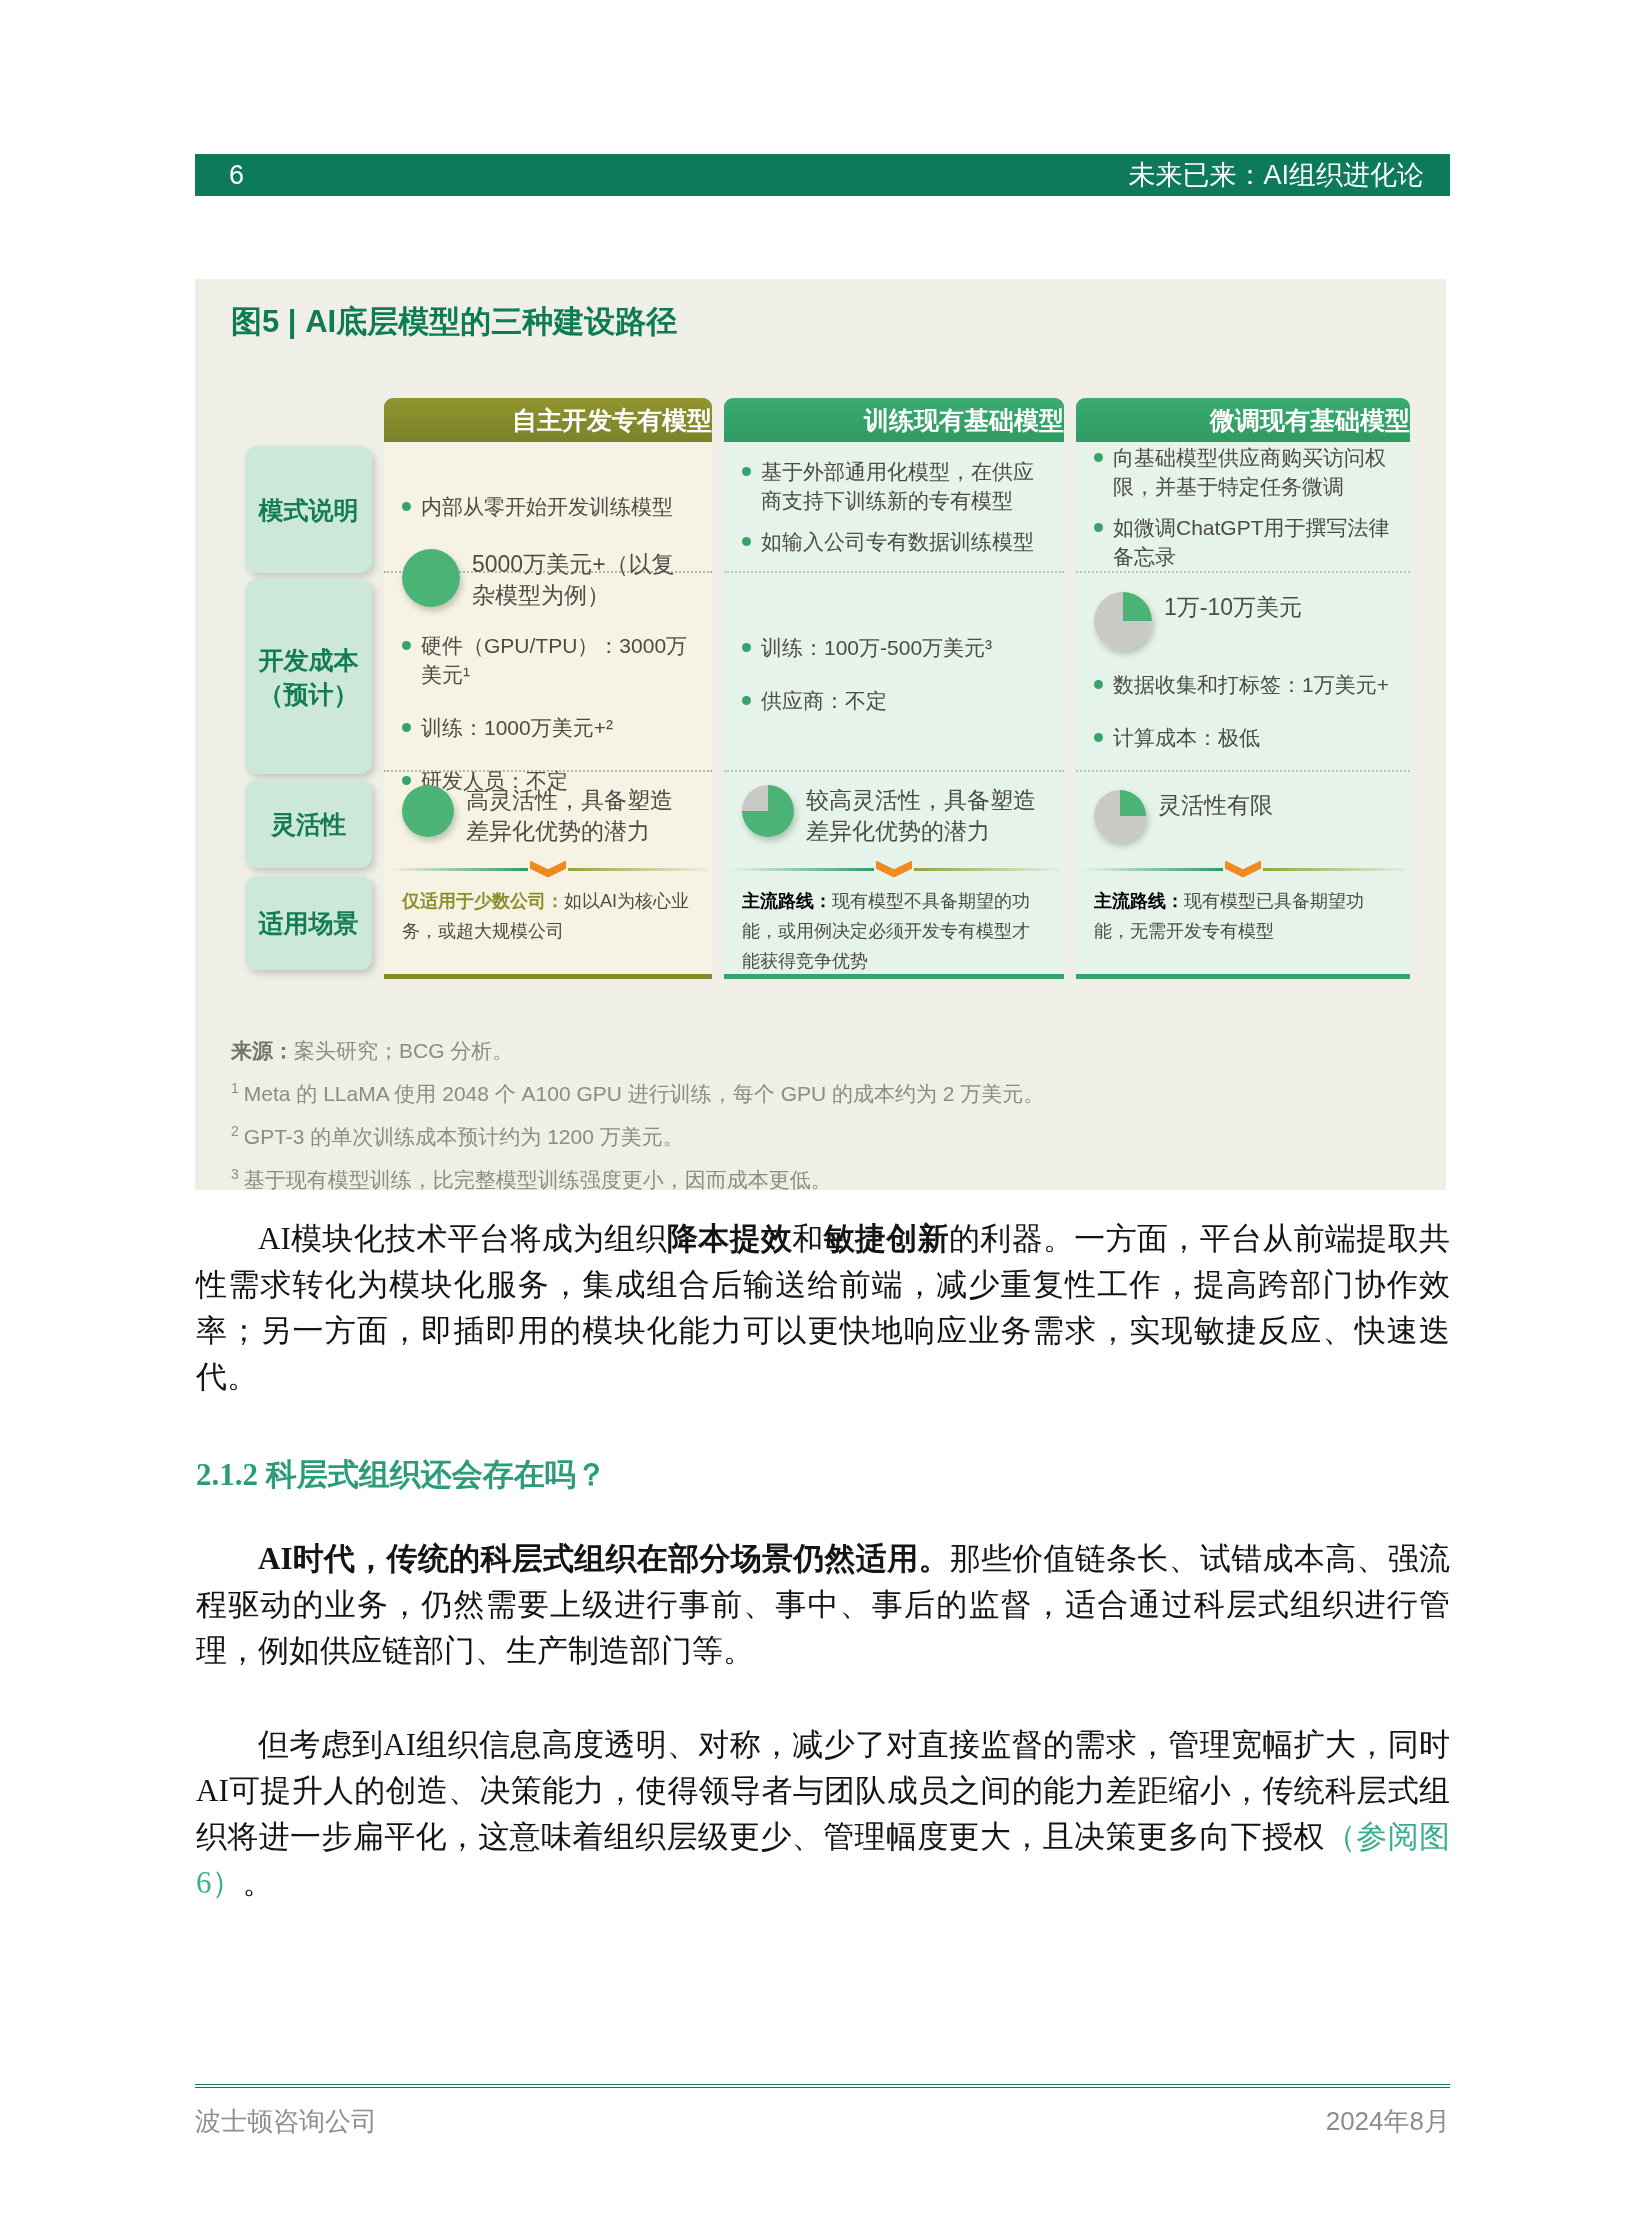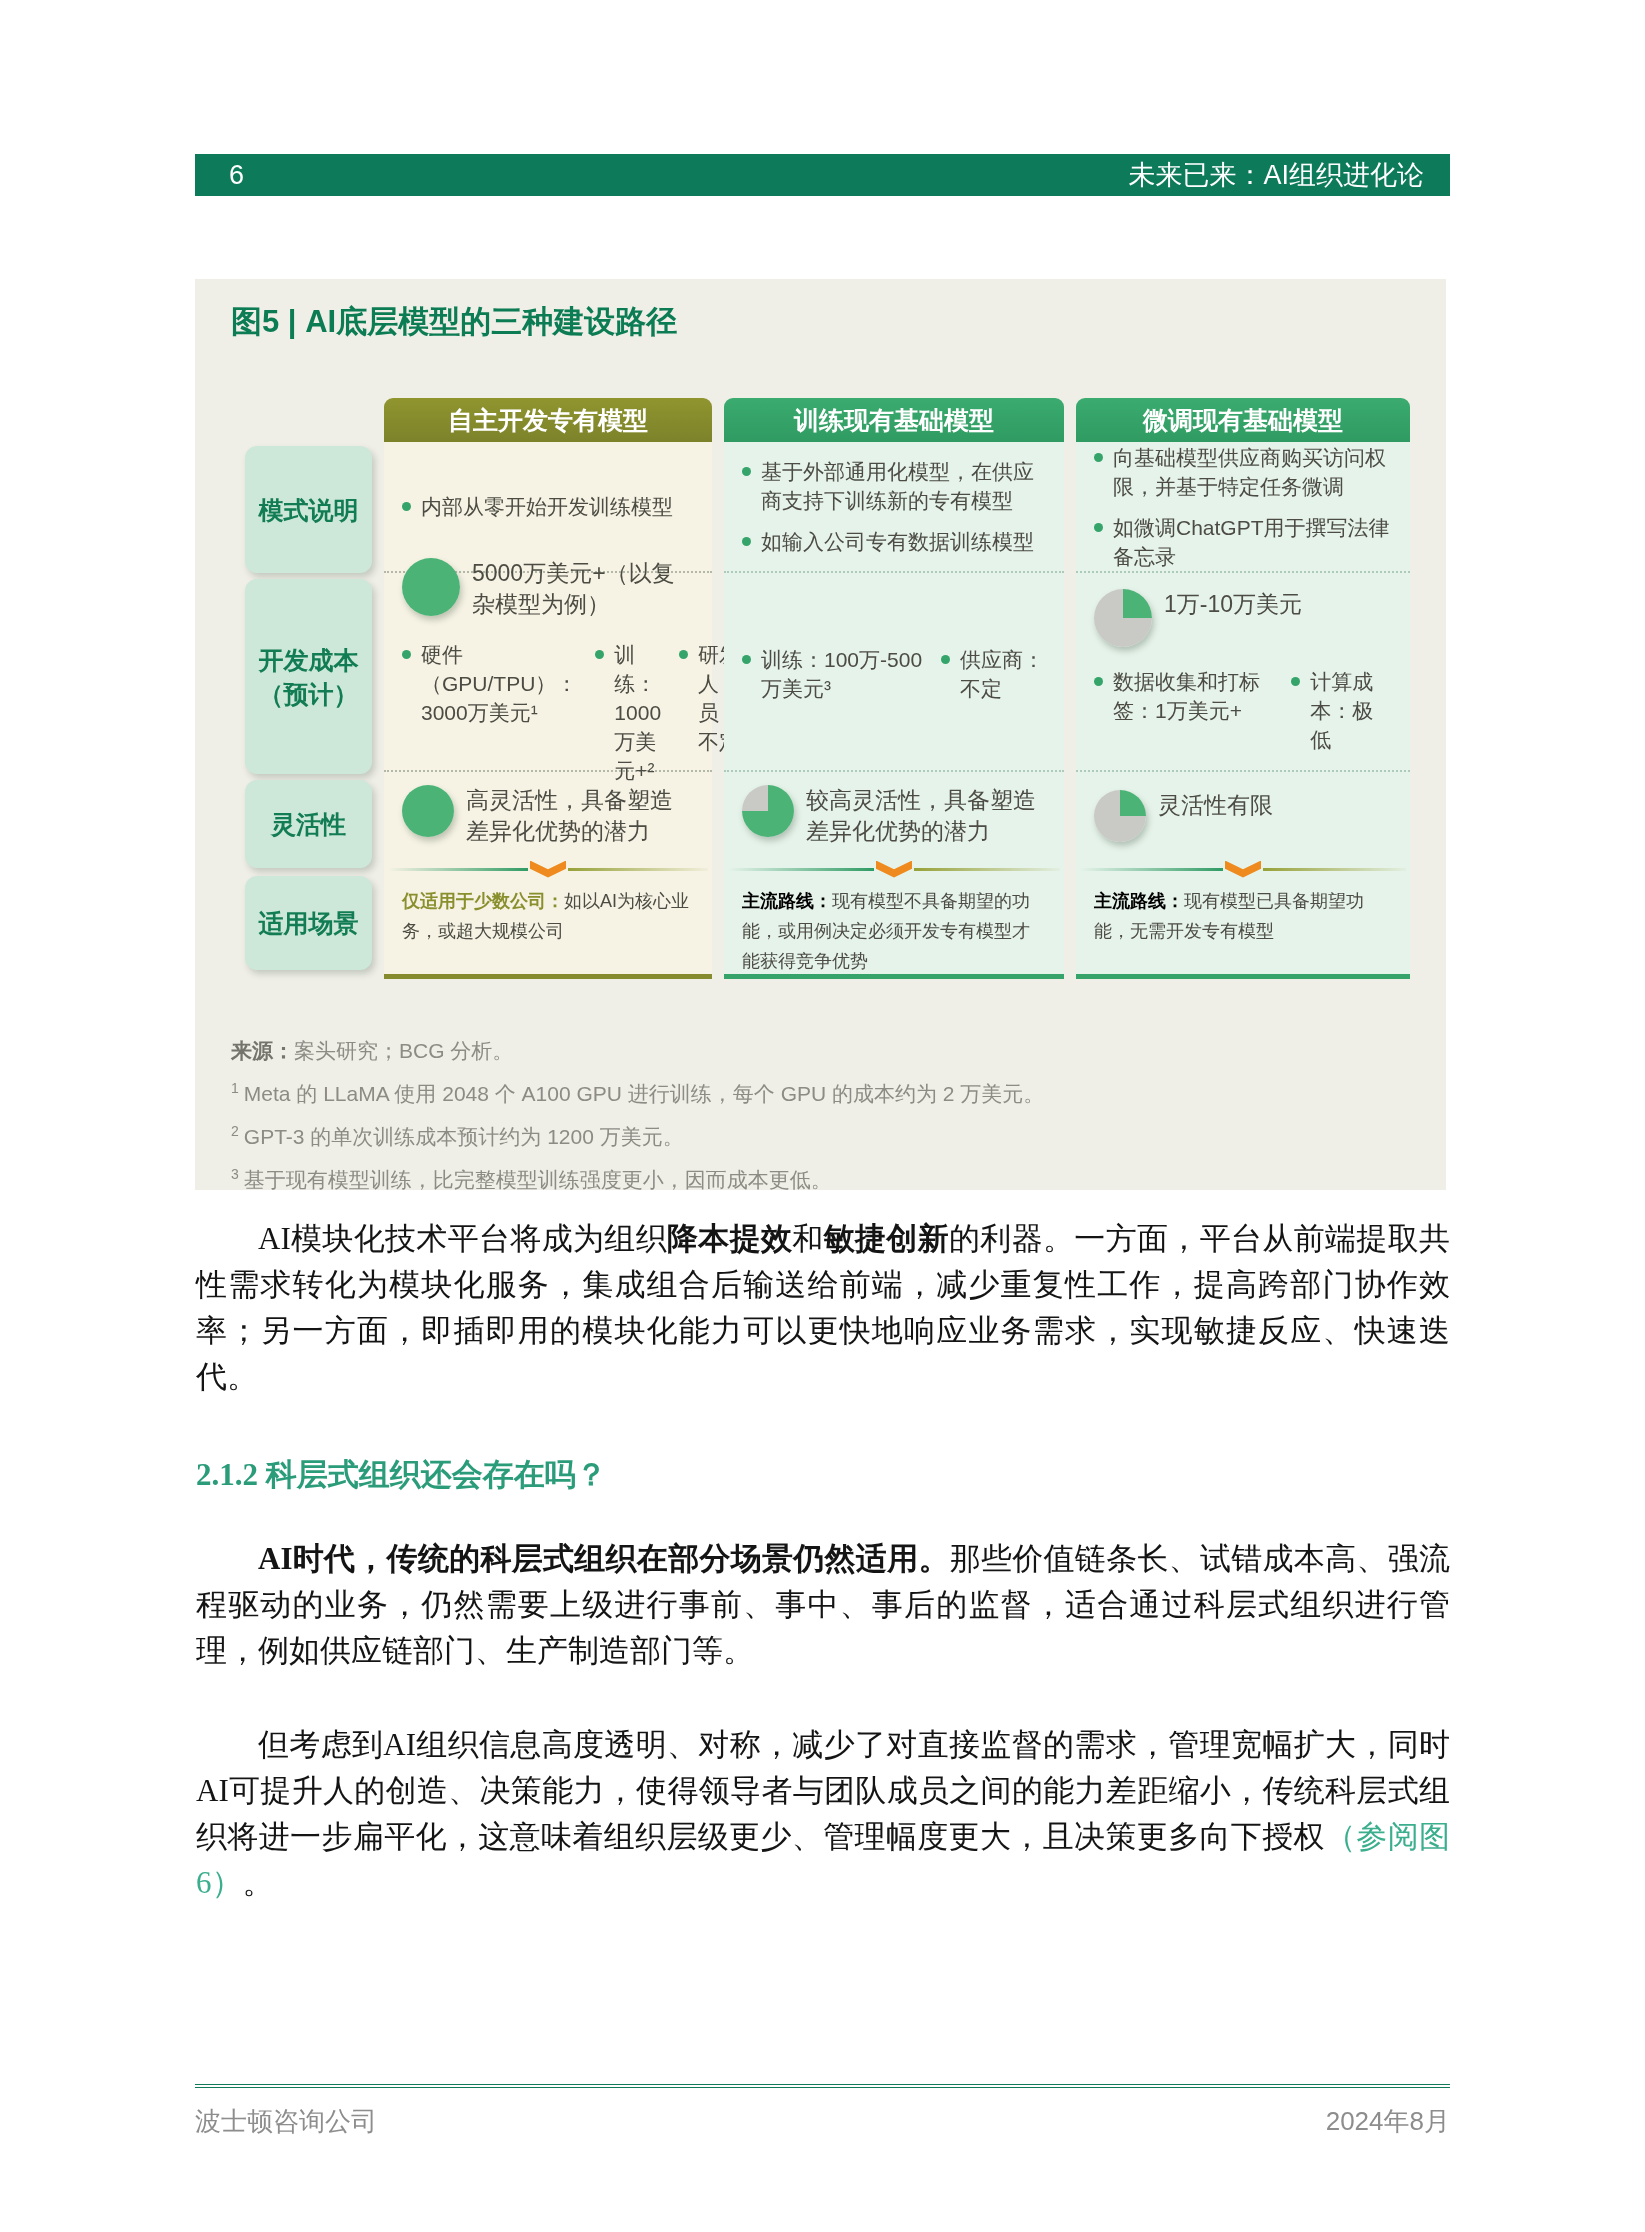--- a/index.html
+++ b/index.html
@@ -21,42 +21,42 @@
   .labelcol{display:flex;flex-direction:column;padding-top:48px;}
   .rowlabel{background:#cde8d8;border-radius:12px;color:#127c54;font-weight:bold;font-size:25px;
             display:flex;flex-direction:column;align-items:center;justify-content:center;text-align:center;
             box-shadow:3px 4px 6px rgba(90,110,95,0.28);line-height:34px;}
   .rl1{height:127px;margin-bottom:6px;}
   .rl2{height:195px;margin-bottom:6px;}
   .rl3{height:88px;margin-bottom:8px;}
   .rl4{height:94px;}
 
   .col{display:flex;flex-direction:column;}
-  .colhead{height:44px;line-height:44px;text-align:center;color:#fff;font-weight:bold;font-size:25px;
+  .colhead{height:44px;line-height:44px;text-align:right;color:#fff;font-weight:bold;font-size:25px;
            border-radius:9px 9px 0 0;}
   .colA .colhead{background:linear-gradient(#90952f,#7c822a);}
   .colB .colhead,.colC .colhead{background:linear-gradient(#3bab6f,#2f9b62);}
   .colbody{display:flex;flex-direction:column;border-bottom:5px solid;}
   .colA .colbody{background:#f6f3e4;border-color:#868b2d;}
   .colB .colbody,.colC .colbody{background:#e6f3ea;border-color:#36a46a;}
 
   .sec{box-sizing:border-box;padding:0 18px;}
   .sec.mode{height:131px;display:flex;flex-direction:column;justify-content:center;gap:12px;
             border-bottom:2px dotted #b4b8a8;}
   .colB .sec.mode,.colC .sec.mode{border-bottom-color:#aecabb;}
   .sec.cost{height:199px;border-bottom:2px dotted #b4b8a8;display:flex;flex-direction:column;justify-content:center;}
   .colB .sec.cost,.colC .sec.cost{border-bottom-color:#aecabb;}
   .sec.flexi{height:88px;display:flex;align-items:center;}
   .sec.scen{height:96px;padding-top:8px;font-size:18px;line-height:30px;color:#4c4c44;}
   .sec.scen p{margin:0;}
 
   .bullet{display:flex;font-size:21px;line-height:29px;color:#4c4c44;}
   .bullet::before{content:"";flex:0 0 9px;width:9px;height:9px;border-radius:50%;
                   background:#35a46a;margin:10px 10px 0 0;}
-  .bullets{display:flex;flex-direction:row;gap:18px;margin-top:4px;justify-content:space-between;}
+  .bullets{display:flex;flex-direction:column;gap:24px;margin-top:4px;justify-content:space-between;}
 
   .pierow{display:flex;align-items:flex-start;gap:12px;}
   .sec.cost .pierow{margin-bottom:16px;}
   .pie{width:52px;height:52px;border-radius:50%;flex:0 0 auto;
        box-shadow:2px 4px 6px rgba(60,80,60,0.3);}
   .sec.cost .pie{width:58px;height:58px;}
   .headline{font-size:23px;line-height:31px;color:#4c4c44;}
 
   .divider{height:18px;display:flex;align-items:center;padding:0 4px;}
   .divider .line{flex:1;height:3px;}

